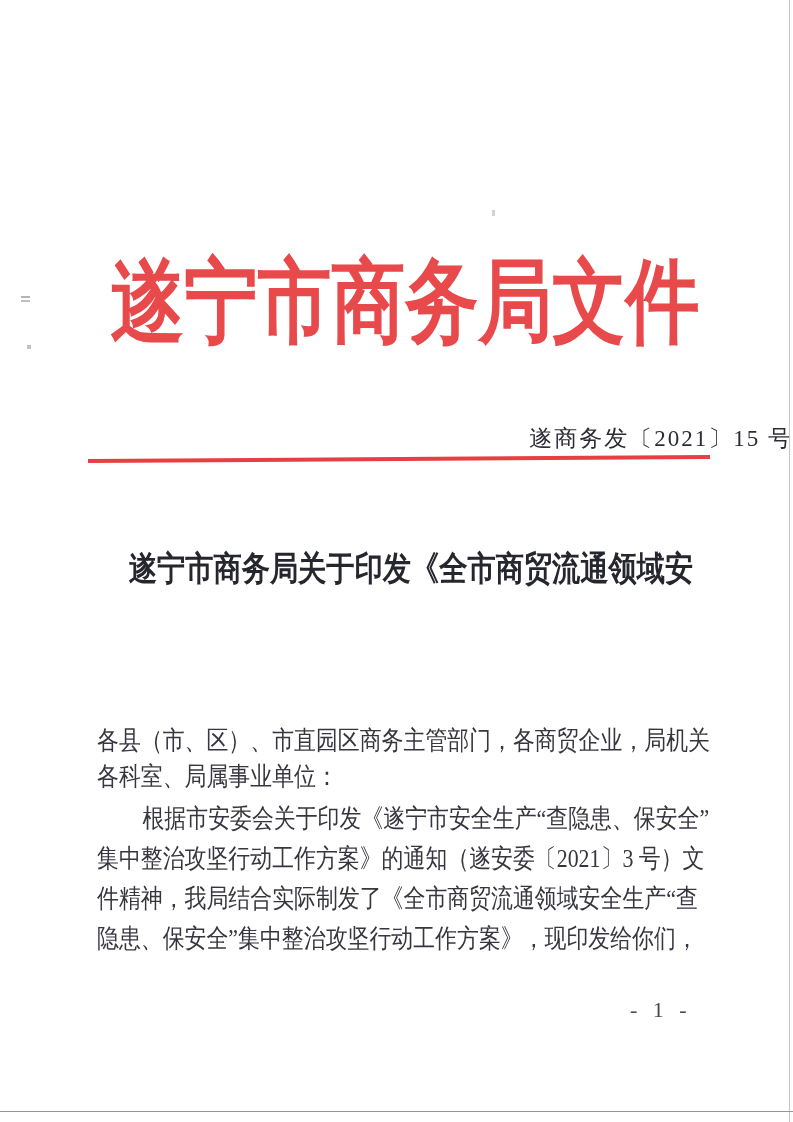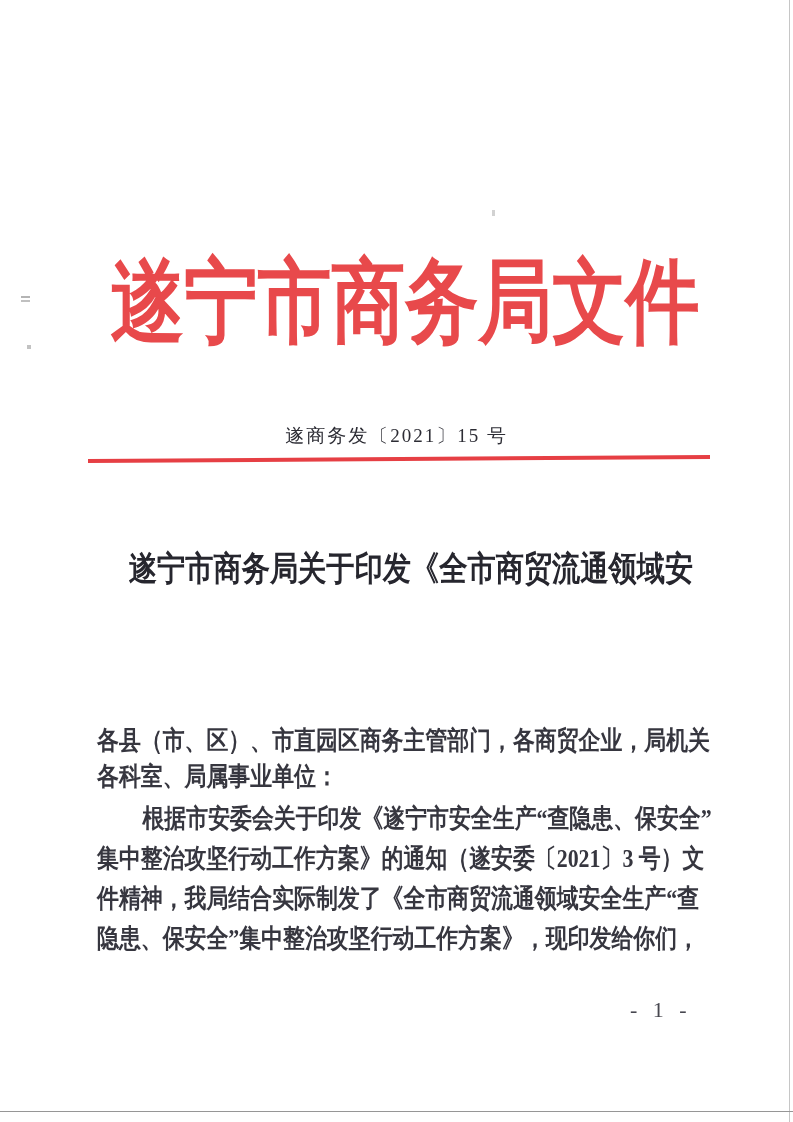--- a/index.html
+++ b/index.html
@@ -55,22 +55,22 @@
     margin-left: 8px;
   }
   .masthead .scale-x { transform: scaleX(0.80); }
 
   
   .doc-number {
     position: absolute;
     top: 423px;
     left: 0;
     width: 100%;
-    text-align: center;
-    font-size: 19px;
+    text-align: right;
+    font-size: 23px;
     color: #2c2c34;
     letter-spacing: 2px;
   }
 
   
   .red-rule {
     position: absolute;
     top: 459px;
     left: 88px;
     width: 622px;
@@ -88,21 +88,21 @@
     width: 100%;
     text-align: center;
     font-weight: bold;
     font-size: 34px;
     color: #26262e;
   }
   .doc-title .title-line { height: 44px; line-height: 40px; padding-left: 28px; }
   .doc-title .scale-x { transform: scaleX(0.83); }
 
   
-  .body-block { position: absolute; left: 0; top: 0; width: 100%; height: 100%; font-weight: bold; }
+  .body-block { position: absolute; left: 0; top: 0; width: 100%; height: 100%; }
   .body-line {
     position: absolute;
     left: 97px;
     width: 730px;
     font-size: 26px;
     line-height: 30px;
     color: #36363f;
     letter-spacing: 0px;
     white-space: nowrap;
     transform: scaleX(0.842);

